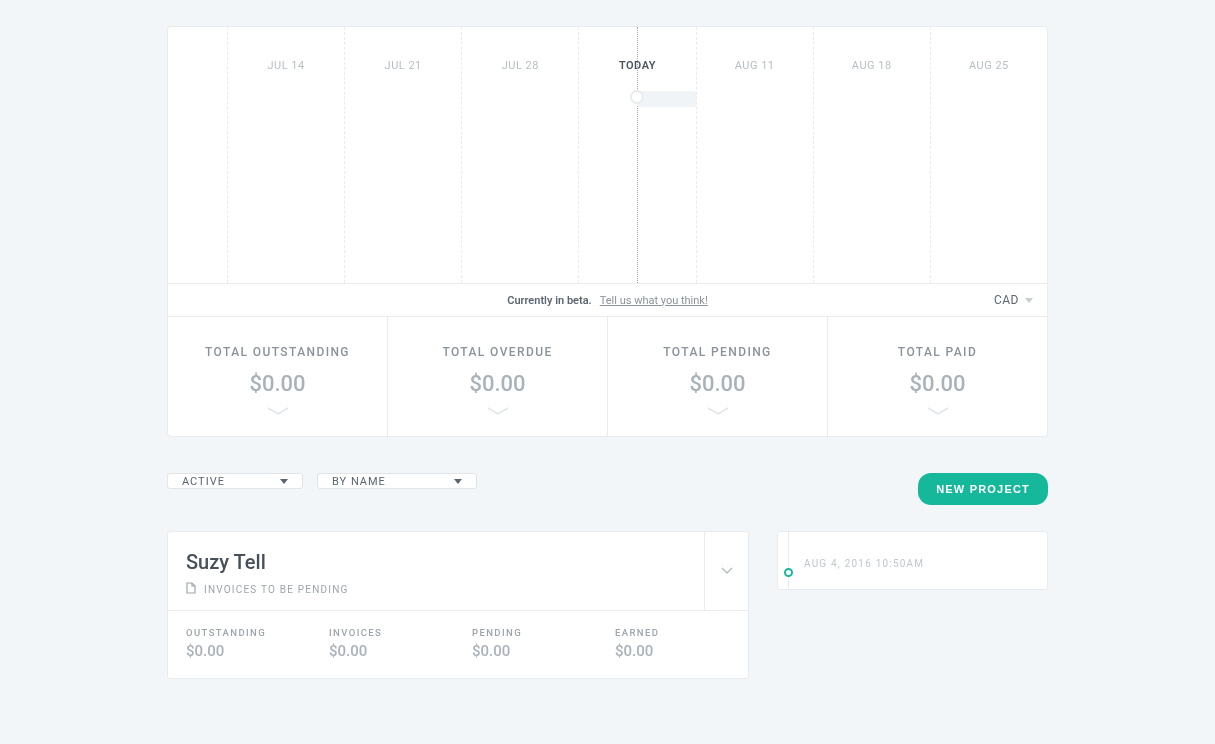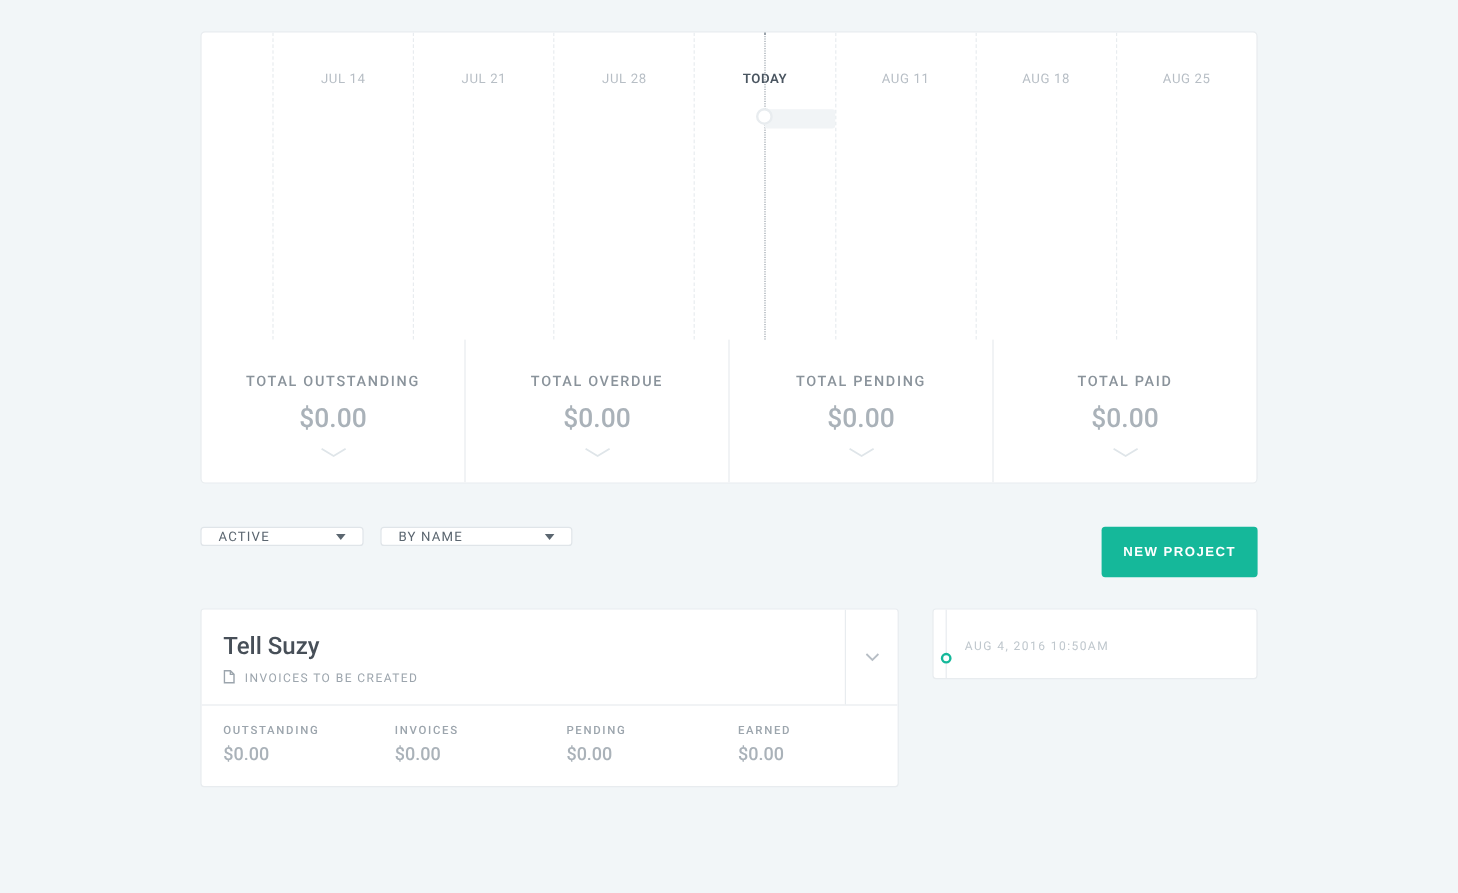--- a/index.html
+++ b/index.html
@@ -175,22 +175,22 @@
   .caret-down {
     width: 0; height: 0;
     border-left: 4px solid transparent;
     border-right: 4px solid transparent;
     border-top: 5px solid #5b6670;
   }
   .new-project-btn {
     background: #15b89a;
     color: #fff;
     border: none;
-    border-radius: 3px;
-    height: 42px;
+    border-radius: 13px;
+    height: 32px;
     padding: 0 18px;
     font-size: 11px;
     letter-spacing: 1.2px;
     font-weight: 700;
     cursor: pointer;
   }
 
   
   .bottom-row {
     display: flex;
@@ -328,20 +328,31 @@
           </div>
           <div class="timeline-col">
             <div class="timeline-label">AUG 18</div>
           </div>
           <div class="timeline-col">
             <div class="timeline-label">AUG 25</div>
           </div>
         </div>
     </div>
 
+    <div class="beta-strip">
+      <span>
+        <span class="bold-inline">Currently in beta.</span>
+        <span>&nbsp;</span>
+        <a>Tell us what you think!</a>
+      </span>
+      <div class="beta-currency">
+        <span>CAD</span>
+        <span class="caret-down-mini"></span>
+      </div>
+    </div>
 
     <div class="totals" id="totals-row">
         <div class="total-cell">
           <div class="total-label">TOTAL OUTSTANDING</div>
           <div class="total-value">$0.00</div>
           <div class="total-chevron">
             <svg width="24" height="10" viewBox="0 0 24 10" fill="none" stroke-width="1.5">
               <path d="M2 2 L12 8 L22 2"></path>
             </svg>
           </div>
@@ -388,29 +399,29 @@
       </div>
     </div>
     <button class="new-project-btn">NEW PROJECT</button>
   </div>
 
   <div class="bottom-row">
 
     <div class="project-card">
       <div class="project-head">
         <div class="project-head-main">
-          <div class="project-title">Tell Suzy</div>
+          <div class="project-title">Suzy Tell</div>
           <div class="project-sub">
             <span>
               <svg width="10" height="12" viewBox="0 0 10 12" fill="none">
                 <path d="M1 1 H6 L9 4 V11 H1 Z" stroke="#9ca5ad" stroke-width="1.2" fill="none"></path>
                 <path d="M6 1 V4 H9" stroke="#9ca5ad" stroke-width="1.2" fill="none"></path>
               </svg>
             </span>
-            <span>INVOICES TO BE CREATED</span>
+            <span>INVOICES TO BE PENDING</span>
           </div>
         </div>
         <div class="project-expand">
           <svg width="12" height="8" viewBox="0 0 12 8" fill="none" stroke-width="1.5">
             <path d="M1 1 L6 6 L11 1"></path>
           </svg>
         </div>
       </div>
       <div class="project-stats" id="project-stats">
           <div class="pstat">

